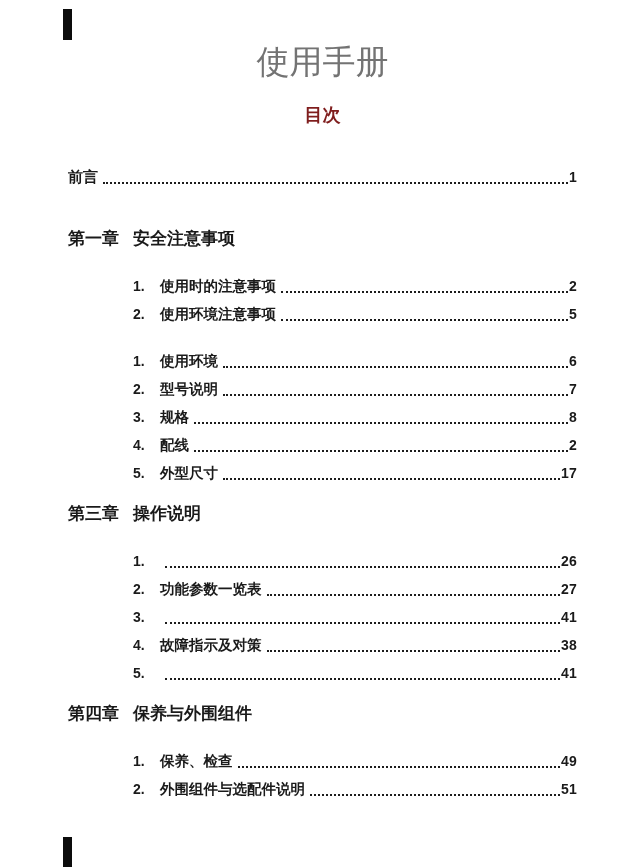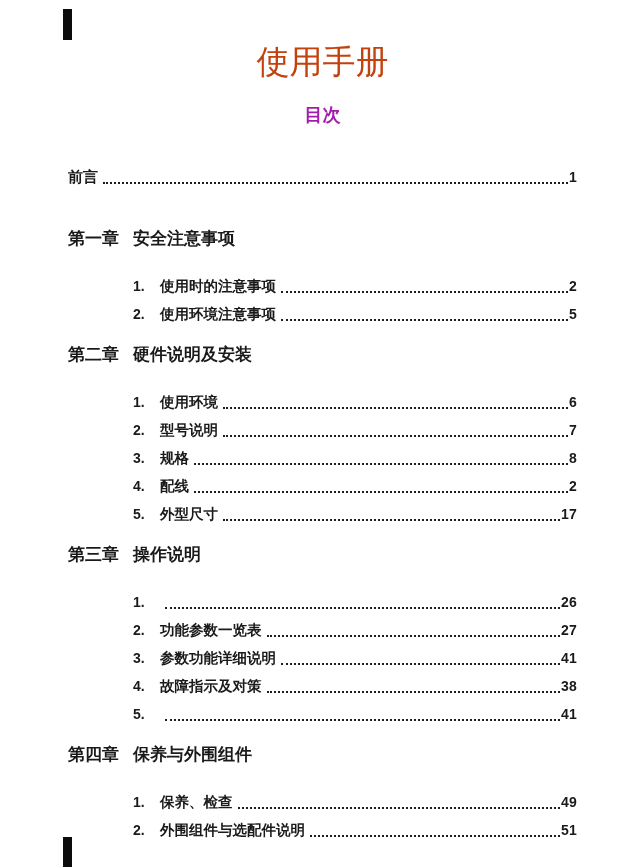--- a/index.html
+++ b/index.html
@@ -28,30 +28,30 @@
   .content { padding: 0 48px 0 68px; }
 
   .doc-title {
     margin: 0;
     padding-top: 44px;
     text-align: center;
     font-family: "Liberation Serif", "DejaVu Serif", serif;
     font-weight: 400;
     font-size: 33px;
     line-height: 36px;
-    color: #c2410c;
+    color: #737373;
   }
   .toc-heading {
     margin: 23px 0 0 0;
     text-align: center;
     font-family: "Liberation Serif", "DejaVu Serif", serif;
     font-weight: 700;
     font-size: 18px;
     line-height: 24px;
-    color: #a21caf;
+    color: #7f1d1d;
   }
 
   .row {
     display: flex;
     align-items: center;
     height: 20px;
     line-height: 20px;
     white-space: nowrap;
   }
   .preface-row {
@@ -123,24 +123,20 @@
             </div>
             <div class="row item">
               <span class="inum">2.</span>
               <span class="ilabel">使用环境注意事项</span>
               <span class="leader"></span>
               <span class="pagenum">5</span>
             </div>
           </div>
         </div>
         <div class="chapter">
-          <div class="row chead">
-            <span class="chnum">第二章</span>
-            <span class="chtitle">硬件说明及安装</span>
-          </div>
           <div class="items">
             <div class="row item">
               <span class="inum">1.</span>
               <span class="ilabel">使用环境</span>
               <span class="leader"></span>
               <span class="pagenum">6</span>
             </div>
             <div class="row item">
               <span class="inum">2.</span>
               <span class="ilabel">型号说明</span>
@@ -179,21 +175,20 @@
               <span class="pagenum">26</span>
             </div>
             <div class="row item">
               <span class="inum">2.</span>
               <span class="ilabel">功能参数一览表</span>
               <span class="leader"></span>
               <span class="pagenum">27</span>
             </div>
             <div class="row item">
               <span class="inum">3.</span>
-              <span class="ilabel">参数功能详细说明</span>
               <span class="leader"></span>
               <span class="pagenum">41</span>
             </div>
             <div class="row item">
               <span class="inum">4.</span>
               <span class="ilabel">故障指示及对策</span>
               <span class="leader"></span>
               <span class="pagenum">38</span>
             </div>
             <div class="row item">

